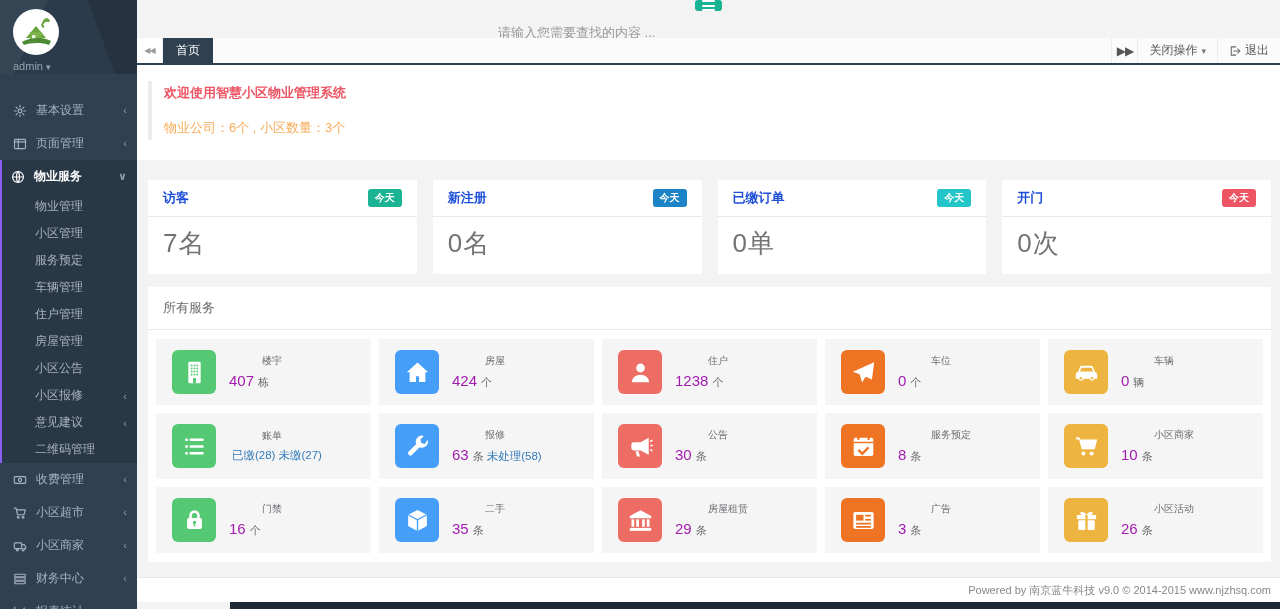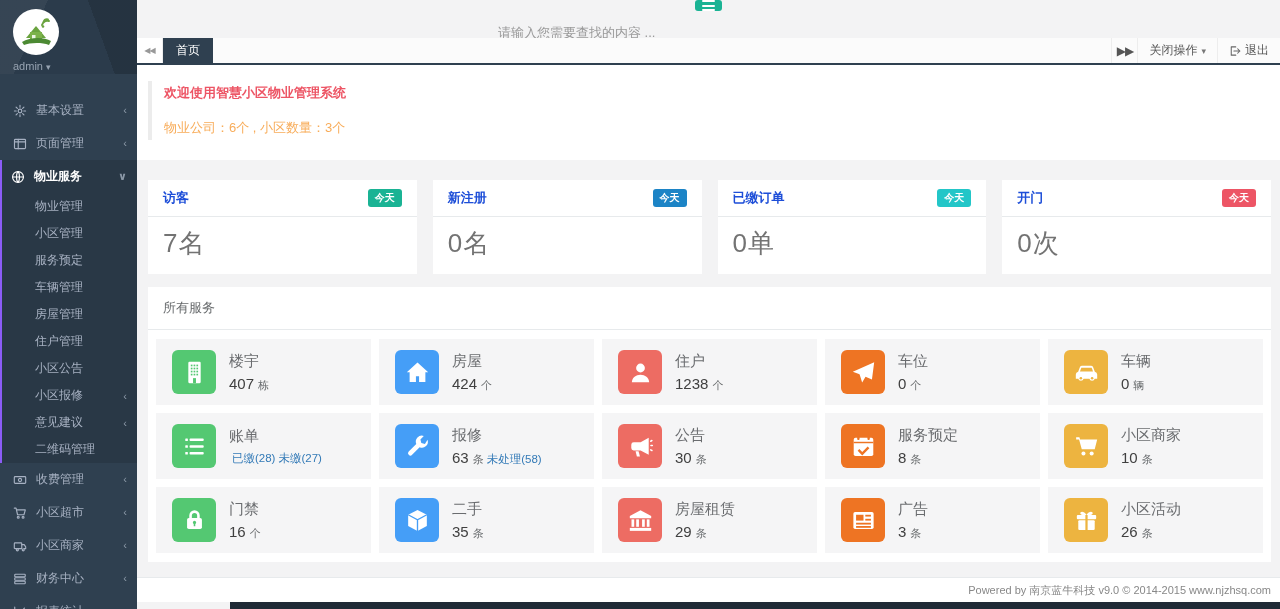--- a/index.html
+++ b/index.html
@@ -56,22 +56,22 @@
   .stat-title { font-size:13px; font-weight:bold; color:#1d4ed8; }
   .stat-badge { margin-left:auto; color:#fff; font-size:10px; font-weight:bold; padding:2px 7px; border-radius:3px; }
   .stat-body { padding:9px 15px 13px; font-size:26px; font-weight:300; color:#737373; letter-spacing:1px; }
 
   .services { background:#fff; margin:13px 9px 0 11px; }
   .services-head { padding:12px 15px; border-bottom:1px solid #e7eaec; font-size:13px; color:#676a6c; }
   .services-body { padding:9px 8px; display:grid; grid-template-columns:repeat(5,1fr); gap:8px; }
   .tile { background:#f5f5f6; padding:11px 0 11px 16px; display:flex; align-items:center; gap:13px; cursor:pointer; }
   .tile-icon { width:44px; height:44px; border-radius:6px; flex:0 0 44px; display:flex; align-items:center; justify-content:center; }
   .tile-icon svg { width:27px; height:27px; }
-  .tile-label { font-size:15px; color:#6a6c6f; margin-bottom:4px; }
-  .tile-num { font-size:15px; color:#404040; }
+  .tile-label { font-size:10px; color:#6a6c6f; margin-bottom:4px;margin-left:33px; }
+  .tile-num { font-size:15px; color:#a21caf; }
   .tile-unit { font-size:11px; color:#676a6c; margin-left:4px; }
   .tile-link { font-size:11.5px; color:#337ab7; margin-left:3px; cursor:pointer; }
 
   .spacer { flex:1; }
   .footer { background:#fff; border-top:1px solid #e7eaec; text-align:right; font-size:11px; color:#888; padding:5px 9px 4px; }
   .bottom-strip { height:7px; background:#1f2a36; margin-left:93px; }
 </style>
 </head>
 <body>
 
@@ -138,24 +138,24 @@
             <span class="nav-sub">
               <span>小区管理</span>
             </span>
             <span class="nav-sub">
               <span>服务预定</span>
             </span>
             <span class="nav-sub">
               <span>车辆管理</span>
             </span>
             <span class="nav-sub">
+              <span>住户管理</span>
+            </span>
+            <span class="nav-sub">
               <span>房屋管理</span>
-            </span>
-            <span class="nav-sub">
-              <span>住户管理</span>
             </span>
             <span class="nav-sub">
               <span>小区公告</span>
             </span>
             <span class="nav-sub">
               <span>小区报修</span>
               <span class="chev">‹</span>
             </span>
             <span class="nav-sub">
               <span>意见建议</span>

